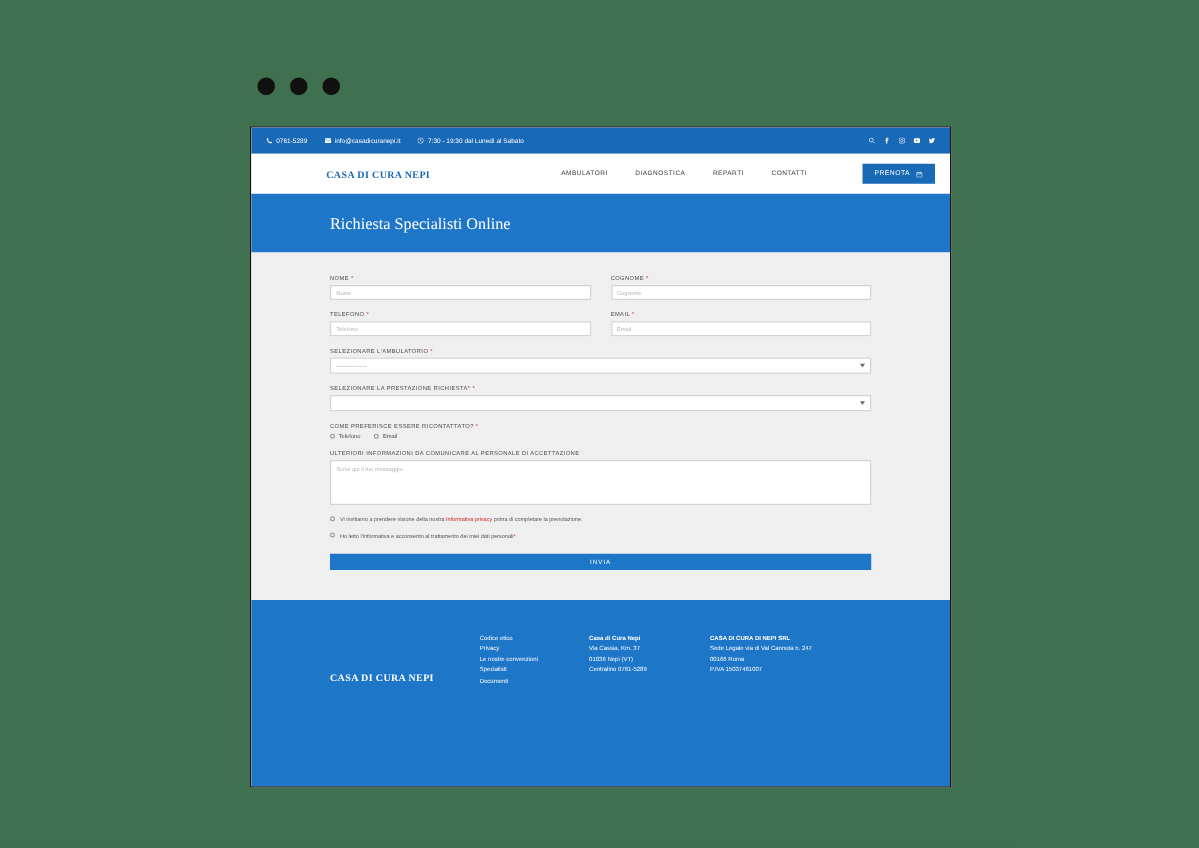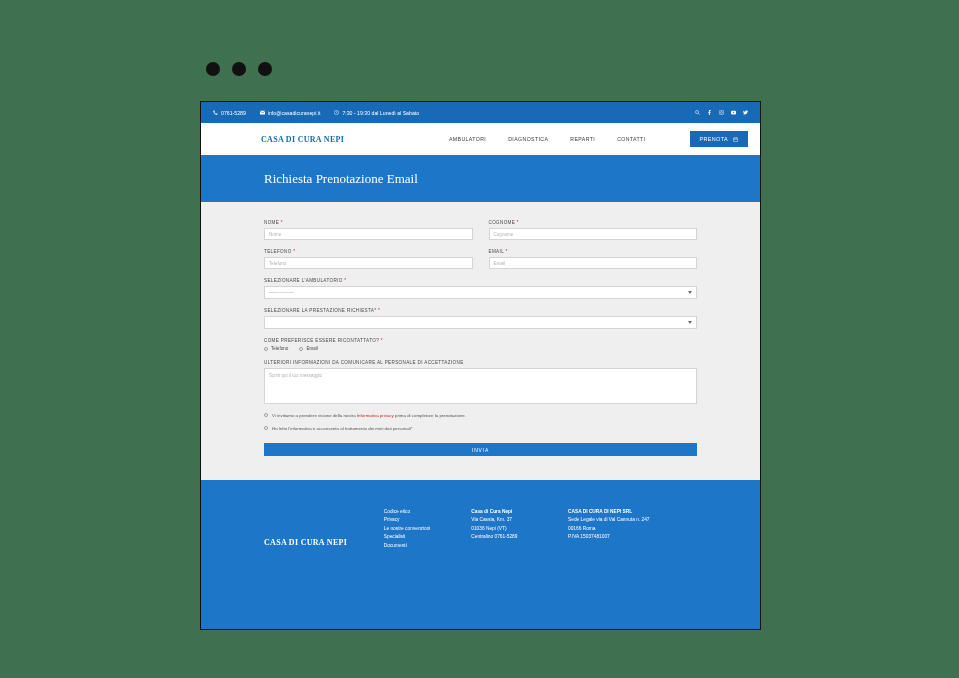--- a/index.html
+++ b/index.html
@@ -347,21 +347,21 @@
             <svg width="5" height="5" viewBox="0 0 16 16">
                 <rect x="1" y="3" width="14" height="12" rx="1" fill="none" stroke="#ffffff" stroke-width="1.6"></rect>
                 <path d="M1 7h14M5 1v3M11 1v3" stroke="#ffffff" stroke-width="1.6"></path>
               </svg>
           </span>
         </button>
       </div>
     </div>
 
     <div class="hero">
-      <div class="hero-title">Richiesta Prenotazione Email</div>
+      <div class="hero-title">Richiesta Specialisti Online</div>
     </div>
 
     <div class="formwrap">
 
       <div class="row">
         <div class="col field">
           <div class="label">
             <span>NOME</span>
             <span class="req">*</span>
           </div>

